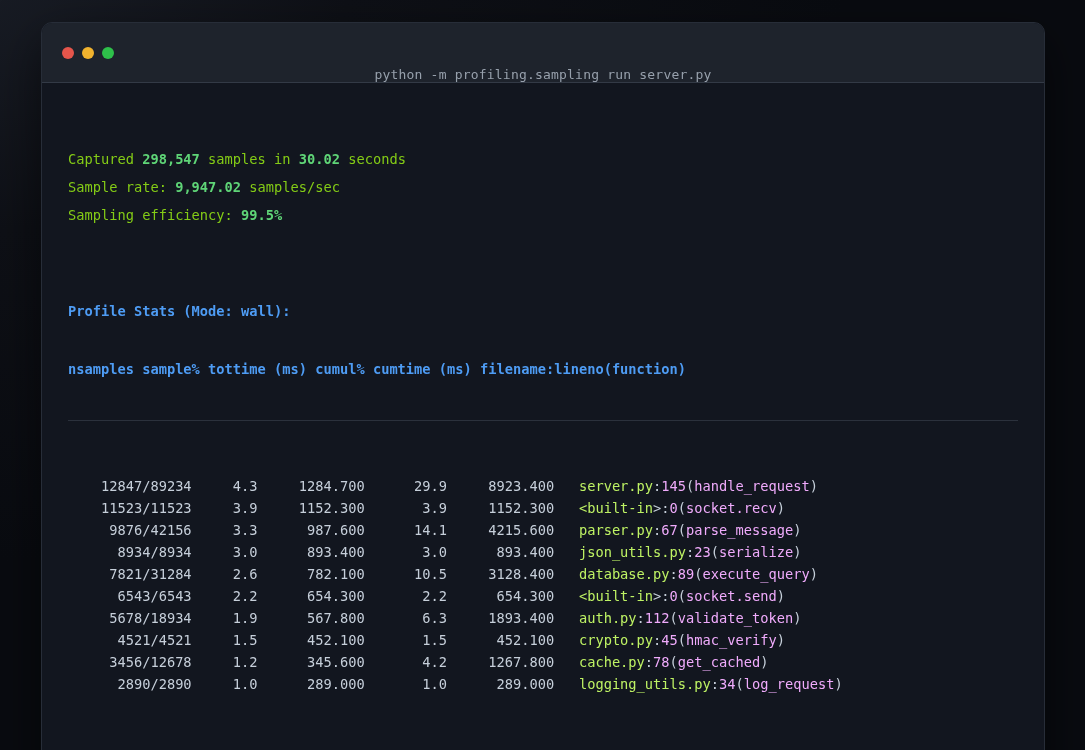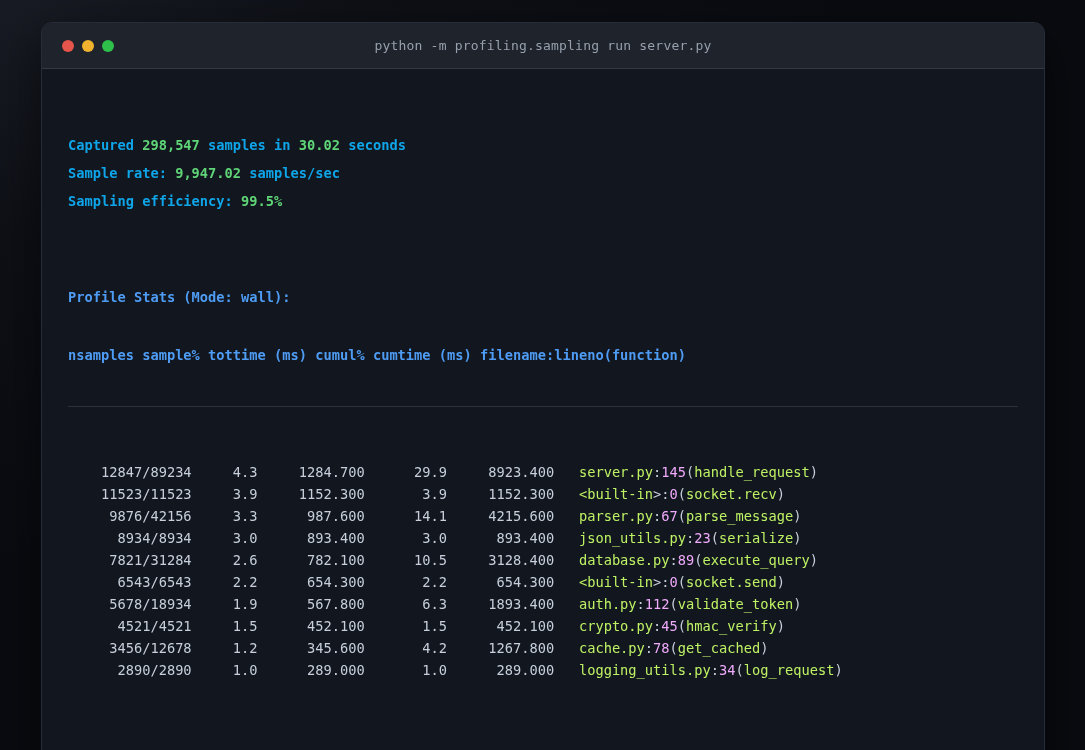--- a/index.html
+++ b/index.html
@@ -10,45 +10,45 @@
   }
   .window {
     position: absolute; left: 41px; top: 22px; width: 1004px; height: 760px;
     background: #12161f;
     border: 1px solid #272d38;
     border-radius: 11px;
     box-shadow: 0 18px 50px rgba(0,0,0,.55);
     overflow: hidden;
   }
   .titlebar {
-    position: relative; height: 46px;
+    position: relative; height: 60px;
     background: #1e232c;
     border-bottom: 1px solid #333a46;
-    display: flex; align-items: center; justify-content: center;
+    display: flex; align-items: flex-end; justify-content: center;
   }
   .lights { position: absolute; left: 20px; top: 0; height: 100%; display: flex; align-items: center; gap: 8px; }
   .light { width: 12px; height: 12px; border-radius: 50%; }
   .light.red    { background: #e5554b; }
   .light.yellow { background: #f1b32e; }
   .light.green  { background: #2ec04a; }
   .titletext { color: #97a0ac; font-size: 13px; letter-spacing: .2px; }
   .content {
     padding: 14px 26px 0 26px;
     font-size: 13.7px;
     color: #c6cfda;
     white-space: pre;
   }
   .ln   { line-height: 28px; }
   .hdr  { line-height: 24px; }
   .row  { line-height: 22px; }
-  .dim    { color: #0ea5e9; font-weight: bold; }
+  .dim    { color: #84cc16; }
   .light-t{ color: #c6cfda; }
   .green  { color: #bef264; }
   .greenb { color: #5fd577; font-weight: bold; }
-  .blue   { color: #bef264; margin-top: 9px; }
+  .blue   { color: #f0abfc; margin-top: 9px; }
   .orange { color: #f0abfc; }
   .heading{ color: #4e9cf4; font-weight: bold; }
   .rule { border: 0; border-top: 1px solid #2b313c; margin: 7px 0 6px 0; height: 0; }
   .mt-stats  { margin-top: 20px; }
 </style>
 </head>
 <body>
 
 <div class="window">
   <div class="titlebar">

